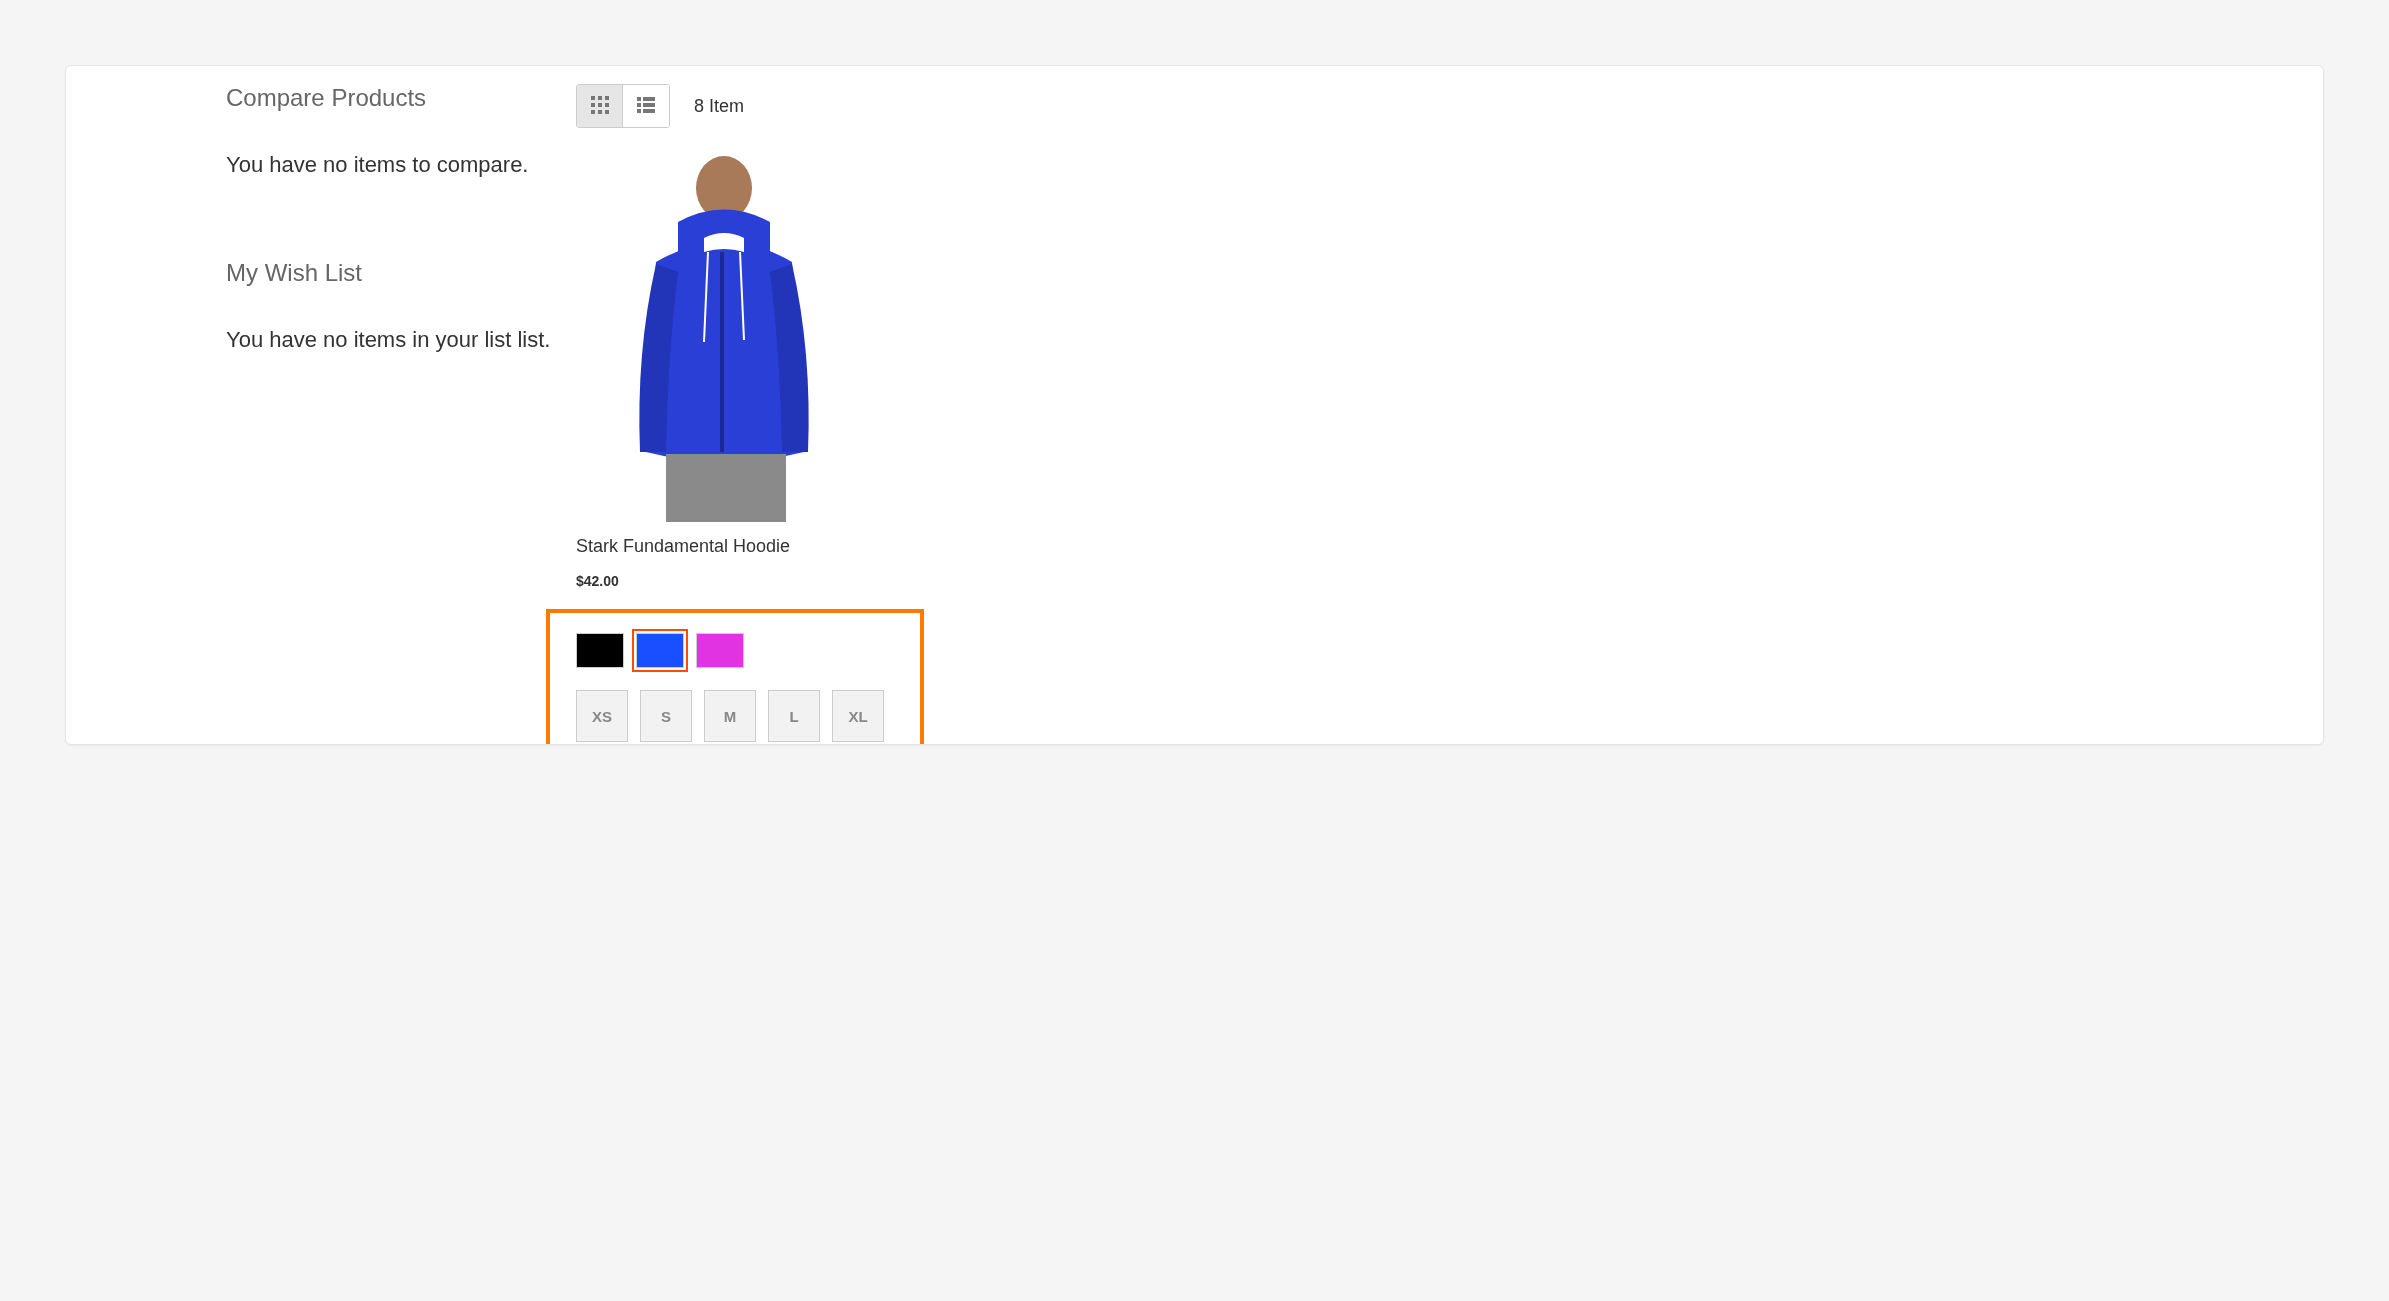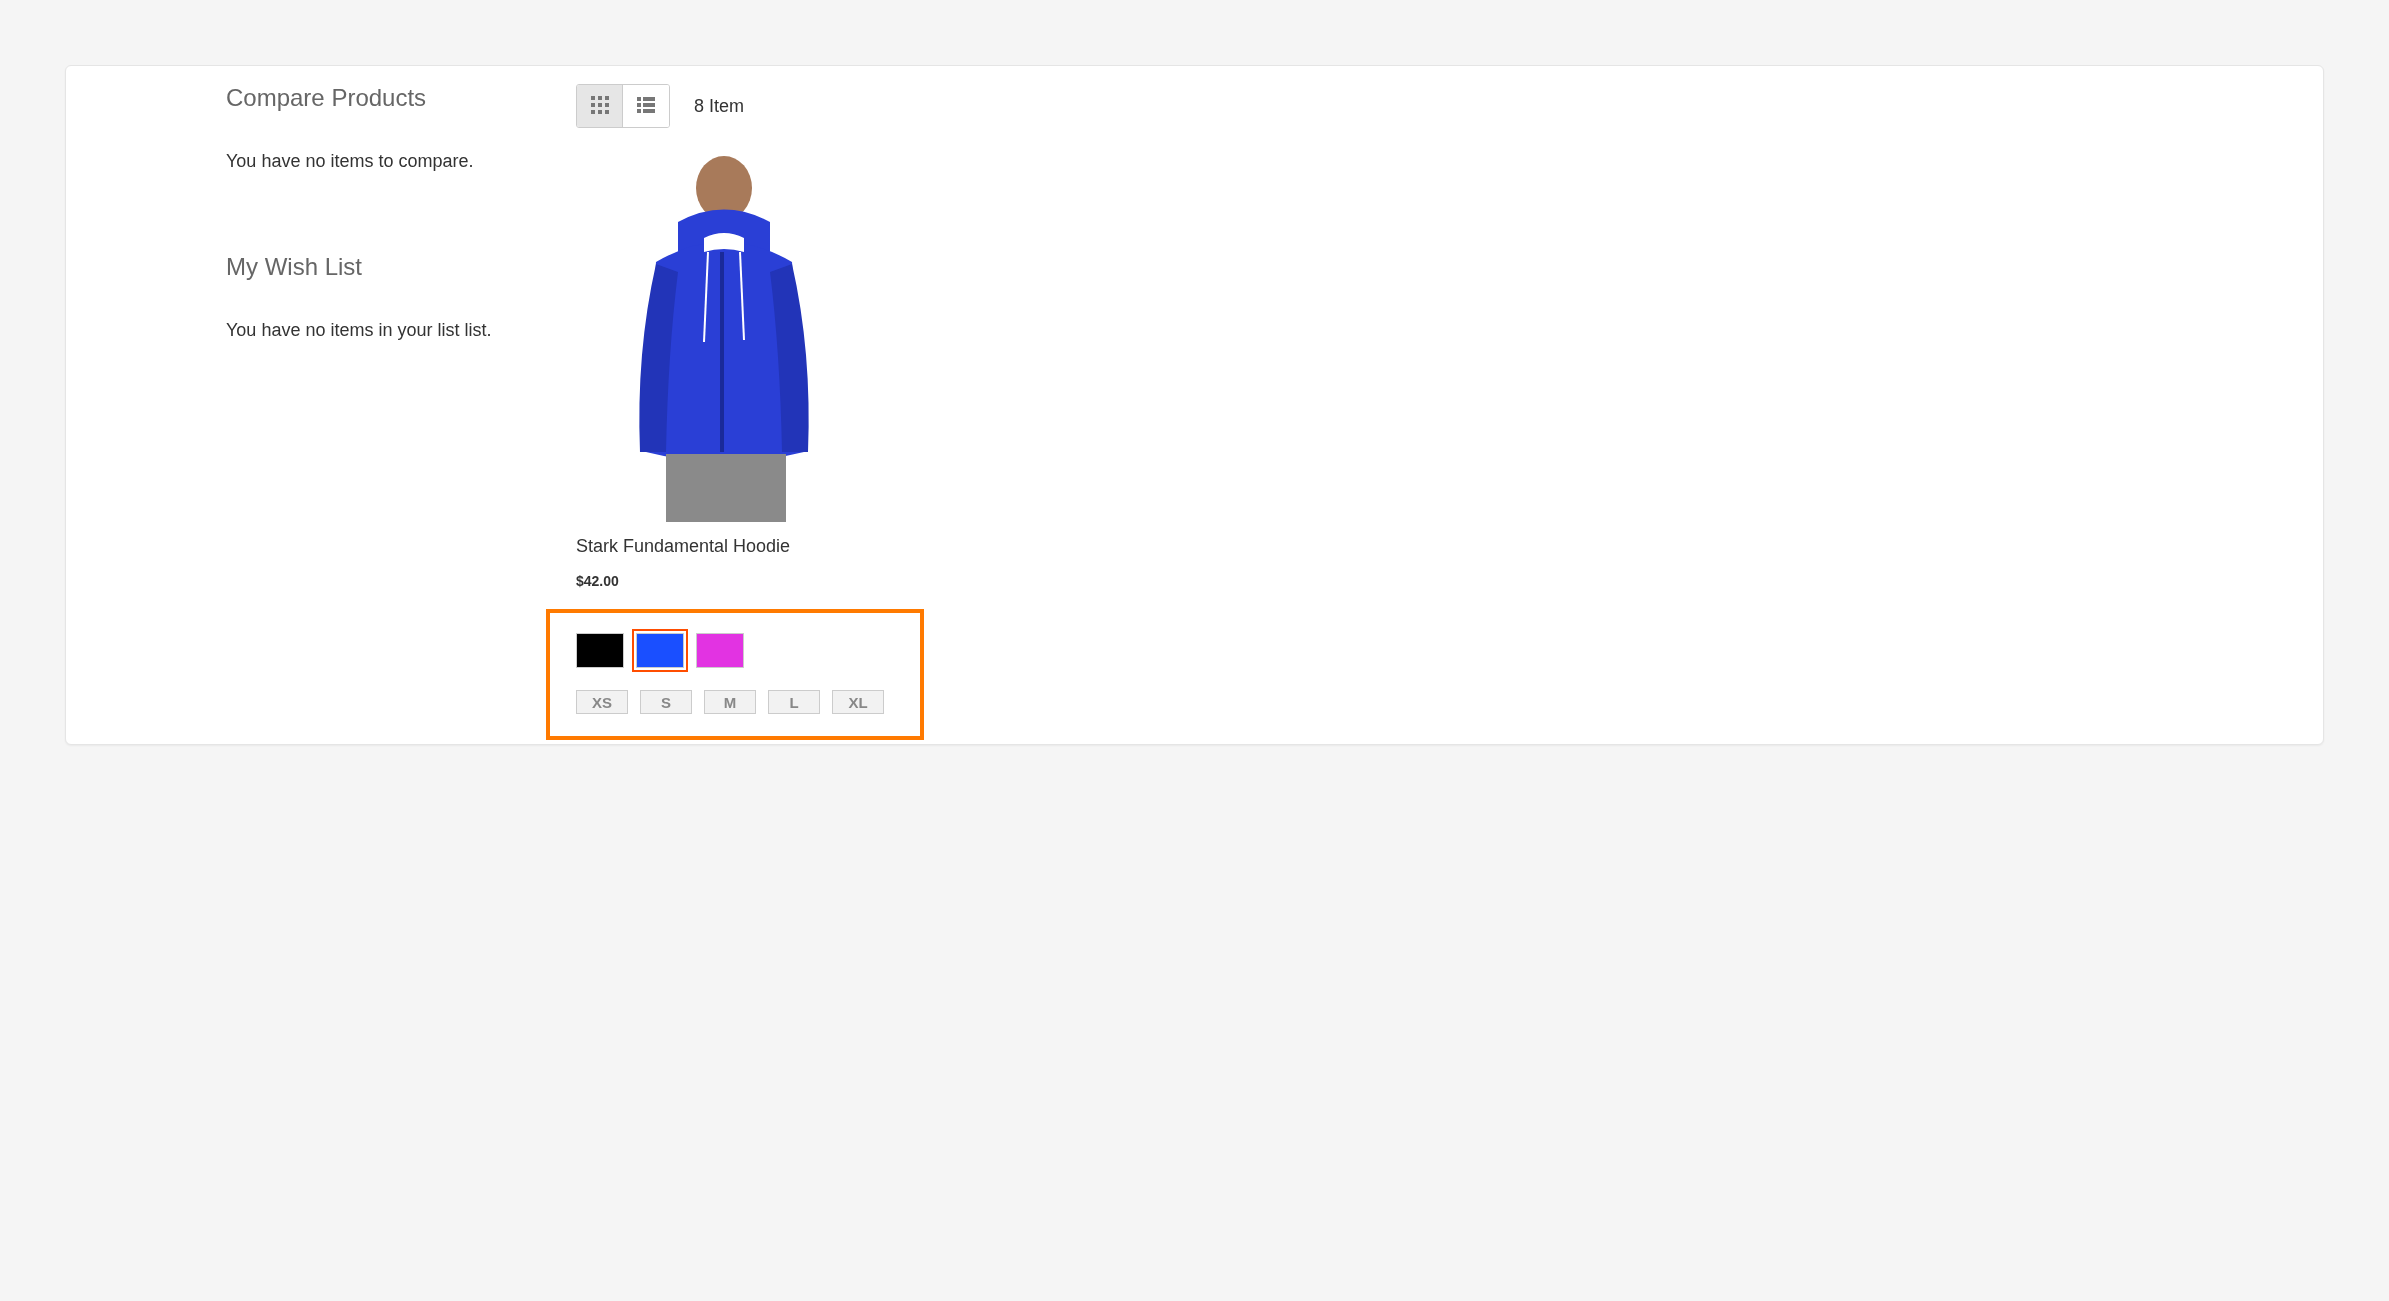--- a/index.html
+++ b/index.html
@@ -25,21 +25,21 @@
       margin-right: 10px;
       width: 490px;
     }
     .sidebar h2 {
       font-size: 24px;
       font-weight: 400;
       color: #666;
       margin-bottom: 36px;
     }
     .sidebar p {
-      font-size: 18px;
+      font-size: 22px;
       color: #333;
       margin-bottom: 78px;
       line-height: 1.5;
     }
     .main {
       flex: 1;
       padding: 18px 0 0 10px;
     }
     .toolbar {
       display: flex;
@@ -113,21 +113,21 @@
       height: 35px;
       cursor: pointer;
       border: 1px solid #ccc;
     }
     .color-swatch.selected {
       outline: 2px solid #ff4d00;
       outline-offset: 2px;
     }
     .size-swatch {
       width: 52px;
-      height: 24px;
+      height: 52px;
       border: 1px solid #ccc;
       background: #f2f2f2;
       display: flex;
       align-items: center;
       justify-content: center;
       font-size: 15px;
       font-weight: 700;
       color: #888;
       cursor: pointer;
     }

